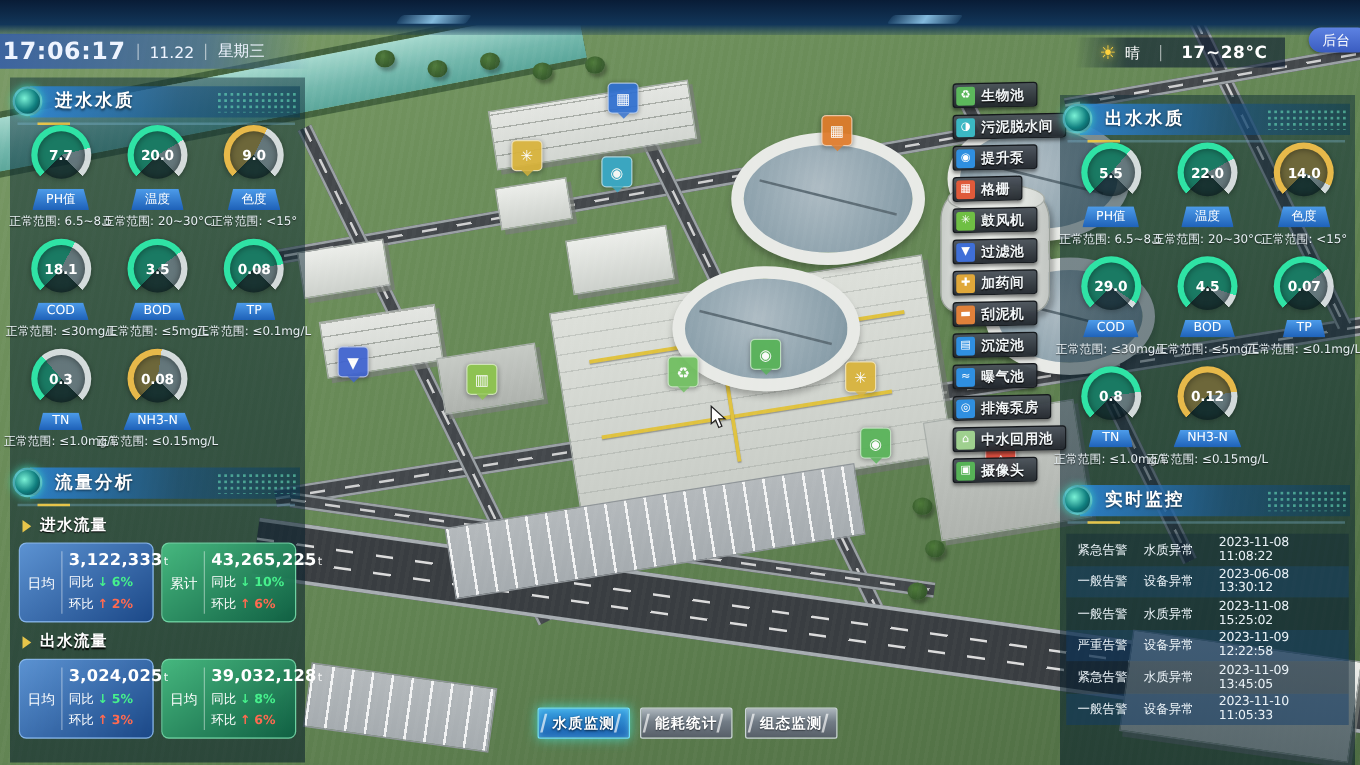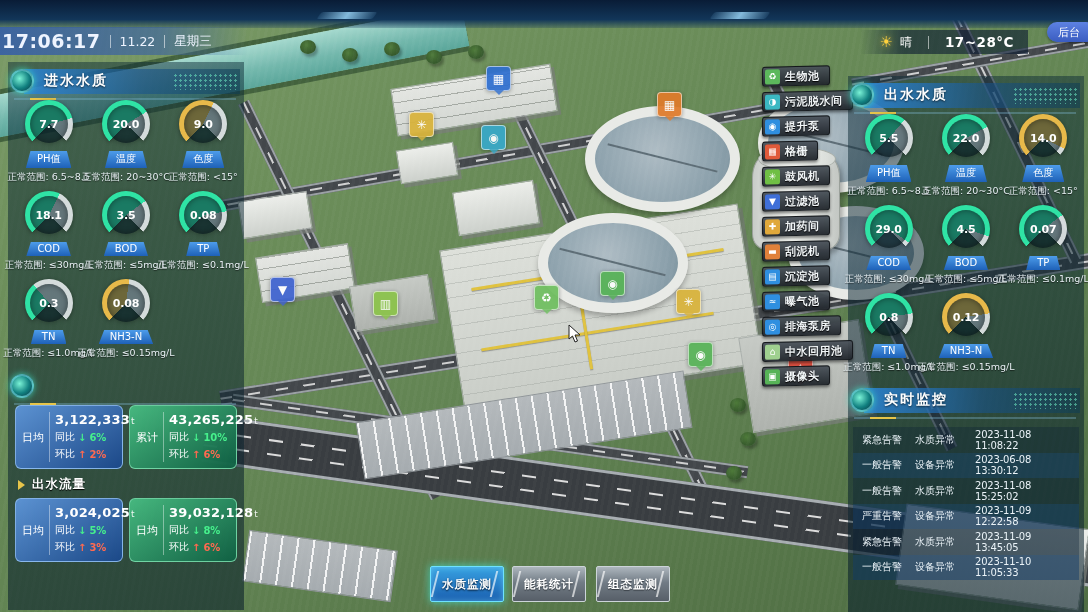--- a/index.html
+++ b/index.html
@@ -131,21 +131,21 @@
   .fl-text { color:#f2f6f8; font-size:11px; font-weight:bold; letter-spacing:.5px; white-space:nowrap; text-shadow:0 1px 1px #000; }
 
   
   .mk { position:absolute; width:25px; height:25px; border-radius:4px; display:flex; align-items:center; justify-content:center;
     border:1px solid rgba(255,255,255,.6); box-shadow:0 1px 4px rgba(0,0,0,.35); opacity:.93; cursor:pointer; }
   .mk span { color:#fff; font-size:12px; line-height:1; }
   .mk::after { content:""; position:absolute; top:100%; left:50%; transform:translateX(-50%);
     border:5px solid transparent; border-top-color:currentColor; opacity:.85; }
 
   
-  .bbtn { position:absolute; top:566px; height:36px; padding:0 11px; display:flex; align-items:center; justify-content:center;
+  .bbtn { position:absolute; top:566px; height:25px; padding:0 11px; display:flex; align-items:center; justify-content:center;
     font-size:11.5px; font-weight:bold; color:#fff; letter-spacing:1px; border-radius:2px; cursor:pointer; white-space:nowrap; }
   .bbtn::before,.bbtn::after { content:""; position:absolute; top:4px; bottom:4px; width:3px;
     border-left:2px solid rgba(255,255,255,.65); transform:skewX(-14deg); }
   .bbtn::before { left:3px; } .bbtn::after { right:5px; }
   .bbtn.active { background:linear-gradient(180deg,#38a2e2,#1a5fb0); border:1px solid #6fe2ff;
     box-shadow:0 0 9px rgba(70,220,200,.85), inset 0 0 6px rgba(130,230,255,.5); text-shadow:0 1px 2px #012; }
   .bbtn.inactive { background:linear-gradient(180deg,#adb6bd,#727c86 45%,#575f68); border:1px solid #ccd4d9;
     text-shadow:0 1px 1px #30363c; }
 
   
@@ -330,23 +330,27 @@
             <span class="g-val">0.08</span>
           </div>
         </div>
       <div class="g-label">NH3-N</div>
       <div class="g-range">正常范围: ≤0.15mg/L</div>
     </div>
   </div>
 
   <div class="sec-head">
     <div class="orb"></div>
+    <div class="sec-bar">
+        <span class="sec-title">流量分析</span>
+      </div>
   </div>
   <div class="sec-underline"></div>
 
+  <div class="flow-group-label">进水流量</div>
   <div class="flow-cards">
     <div class="flow-card blue">
       <div class="fc-tag">日均</div>
       <div class="fc-main">
         <div class="fc-value"><span>3,122,333</span><span class="fc-unit">t</span></div>
         <div class="fc-row">
             <span>同比</span>
             <span class="arrow-down">↓</span>
             <span class="pct-green">6%</span>
           </div>

